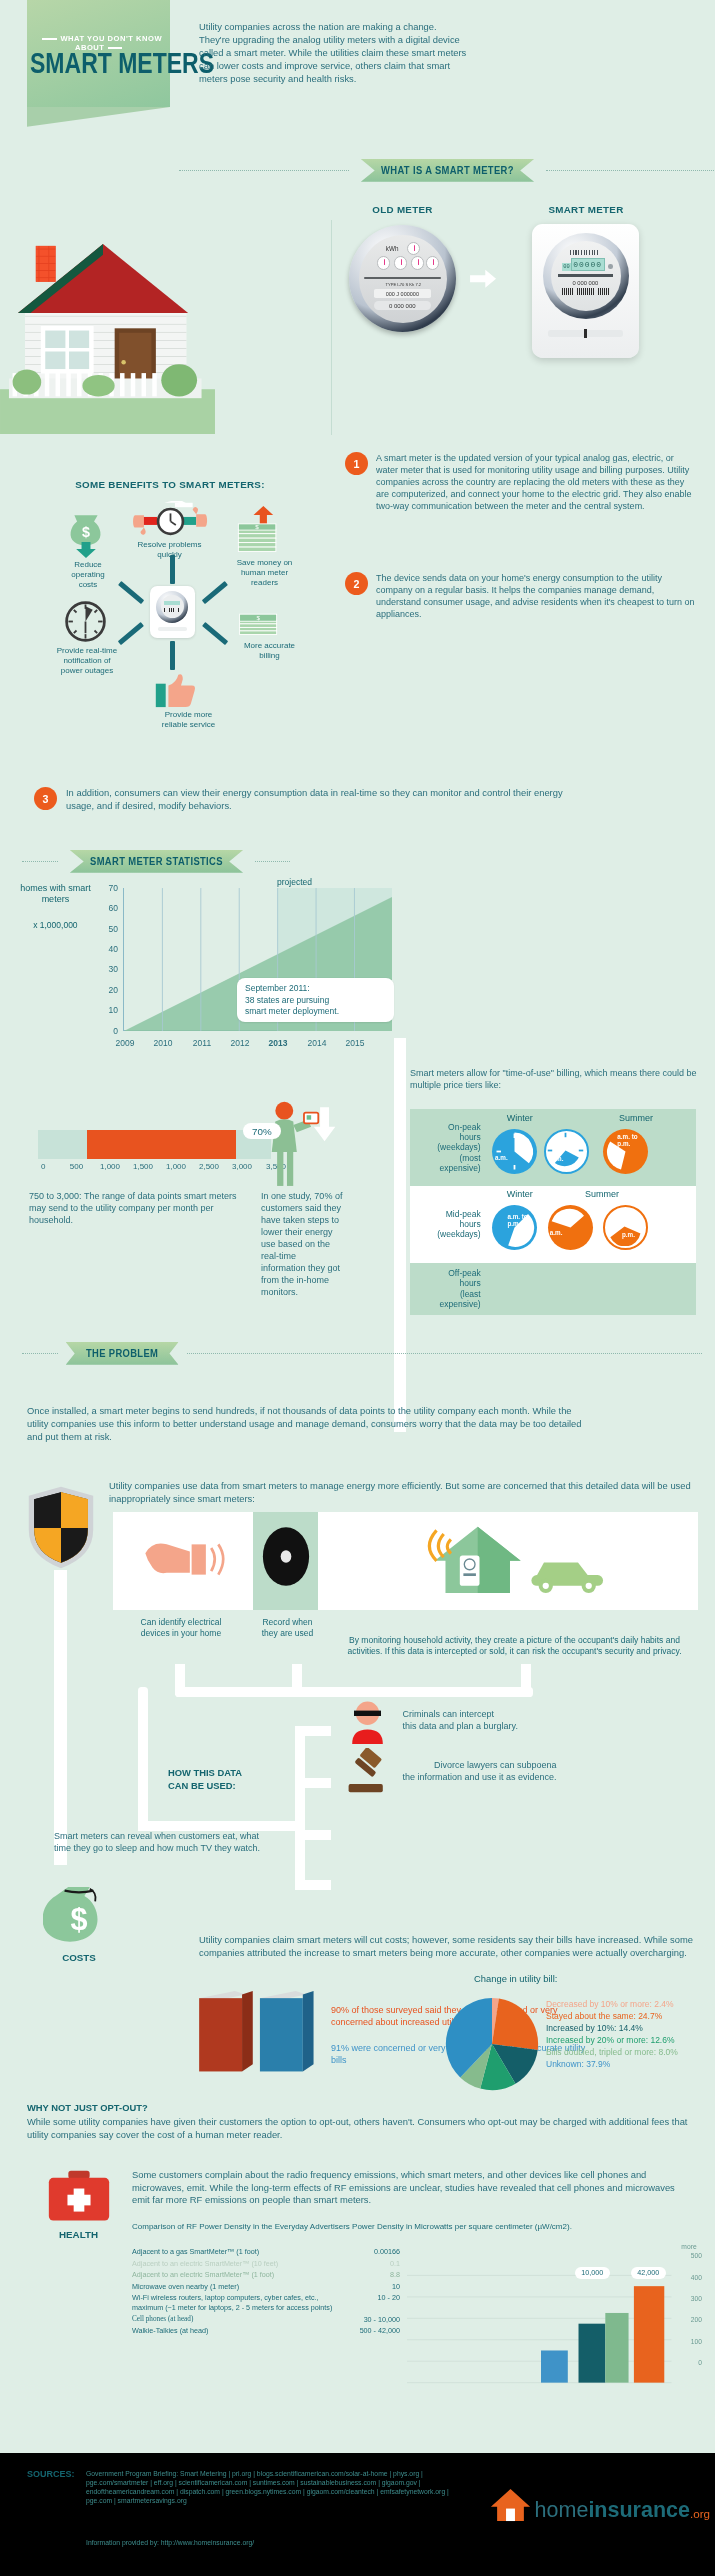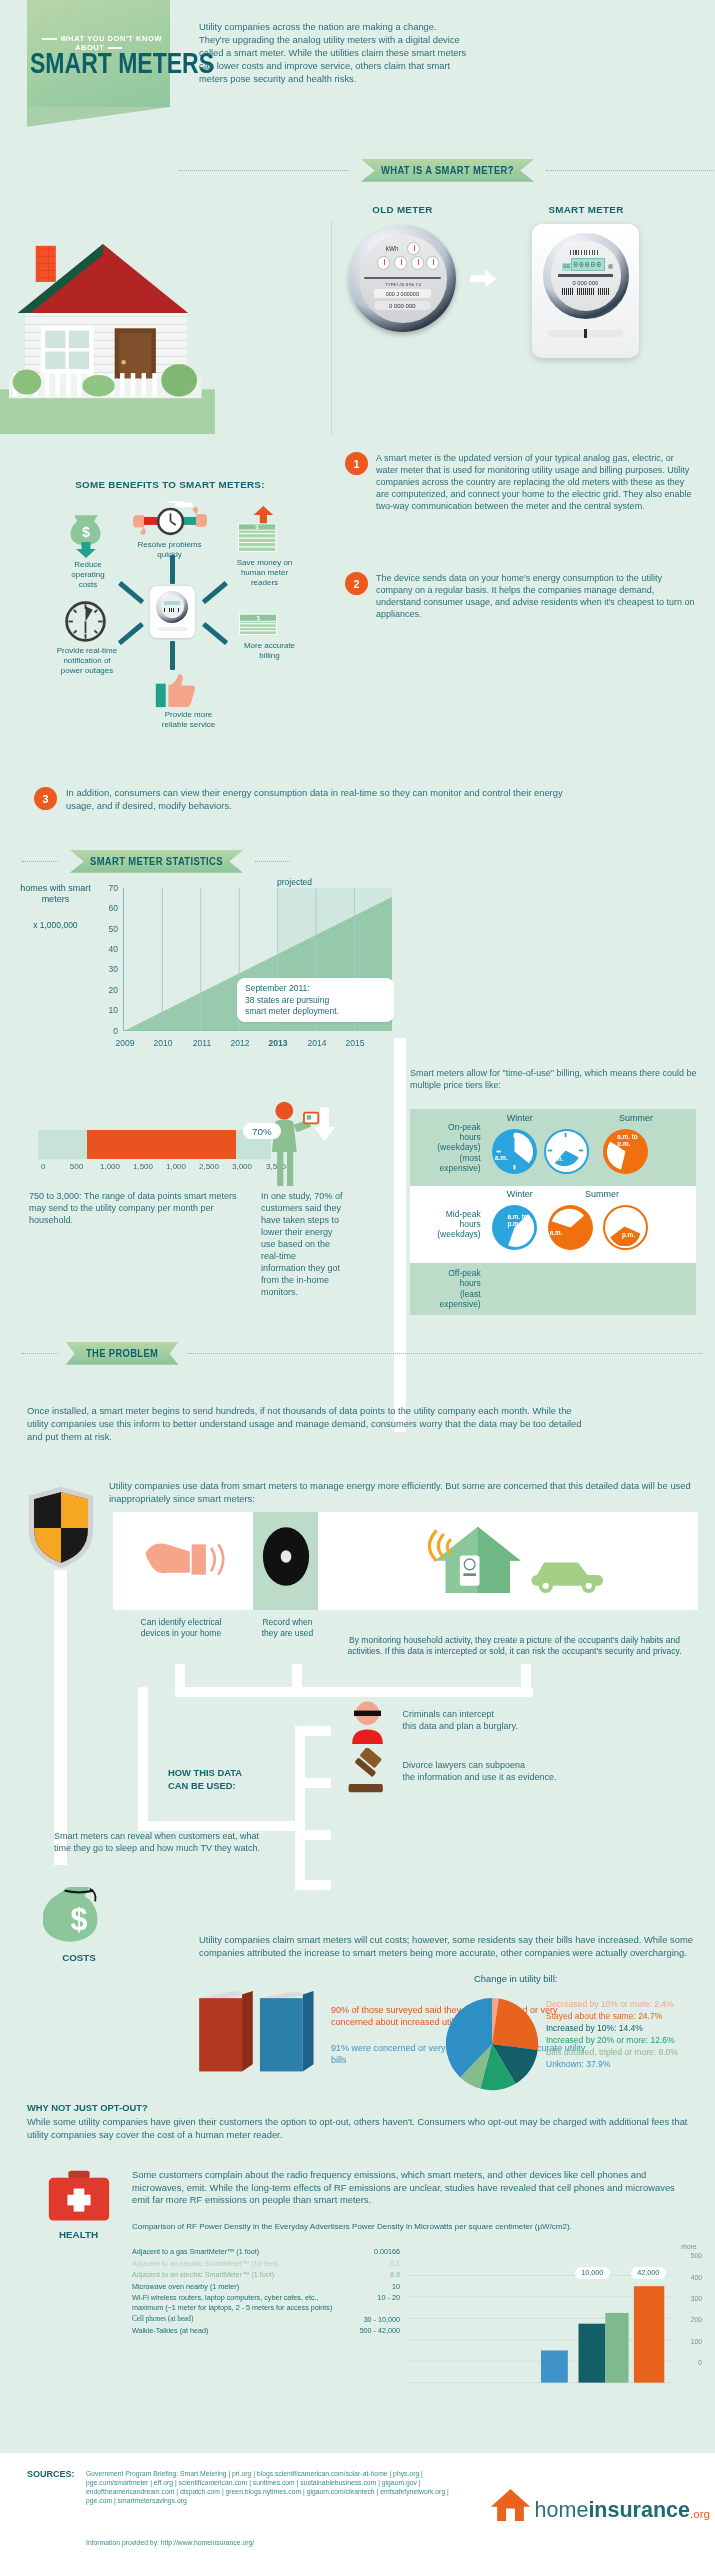--- a/index.html
+++ b/index.html
@@ -83,21 +83,21 @@
 
   
   .legend-line{ font-size:8.5px; line-height:12px; }
 
   
   .rf-row{ display:flex; font-size:7.2px; line-height:9.8px; }
   .rf-row .n{ width:64px; text-align:right; }
 
   
   #footer{ position:absolute; left:0; top:2453px; width:716px; height:123px;
-     background:#ffffff; }
+     background:#000000; }
   .src-head{ font-size:9px; font-weight:bold; color:#14656f; }
   .src-body{ font-size:6.8px; line-height:9px; color:#3d8c8c; width:385px; }
 </style>
 </head>
 <body>
 
 <div id="header-band"></div>
 <div class="kicker">
   <span class="ln"></span><span>WHAT YOU DON'T KNOW ABOUT</span><span class="ln"></span>
 </div>
@@ -574,21 +574,21 @@
     </svg>
     <div style="font-size:9px;line-height:12px;color:#2b6f7d;white-space:pre-line;">Criminals can intercept
 this data and plan a burglary.</div>
   </div>
   <div style="display:flex;gap:12.5px;align-items:center;height:52px;">
     <svg width="45" height="47" viewBox="0 0 50 52">
       <rect x="18" y="4" width="22" height="13" rx="2" fill="#8a5a2b" transform="rotate(40 29 10)"></rect>
       <rect x="10" y="18" width="26" height="7" rx="2" fill="#6d4424" transform="rotate(40 23 21)"></rect>
       <rect x="4" y="40" width="38" height="9" rx="2" fill="#6d4424"></rect>
     </svg>
-    <div style="font-size:9px;line-height:12px;color:#2b6f7d;white-space:pre-line;">Divorce lawyers can subpoena
+    <div style="font-size:9px;line-height:12px;color:#2b6f7d;white-space:pre-line;text-align:right;">Divorce lawyers can subpoena
 the information and use it as evidence.</div>
   </div>
 </div>
 
 <svg class="abs" style="left:43px;top:1878px;" width="72" height="72" viewBox="0 0 80 80">
   <path d="M28 10 h24 l-6 10 c16 9 20 34 6 44 -12 9 -32 9 -44 0 -14-10 -10-35 6-44 z" fill="#8cc79b"></path>
   <path d="M24 14 q16 4 32 0" stroke="#1a1a1a" stroke-width="2.5" fill="none"></path>
   <path d="M52 12 q8 4 6 14" stroke="#1a1a1a" stroke-width="2" fill="none"></path>
   <text x="40" y="58" font-size="34" font-weight="bold" fill="#fff" text-anchor="middle" font-family="Liberation Sans">$</text>
 </svg>

